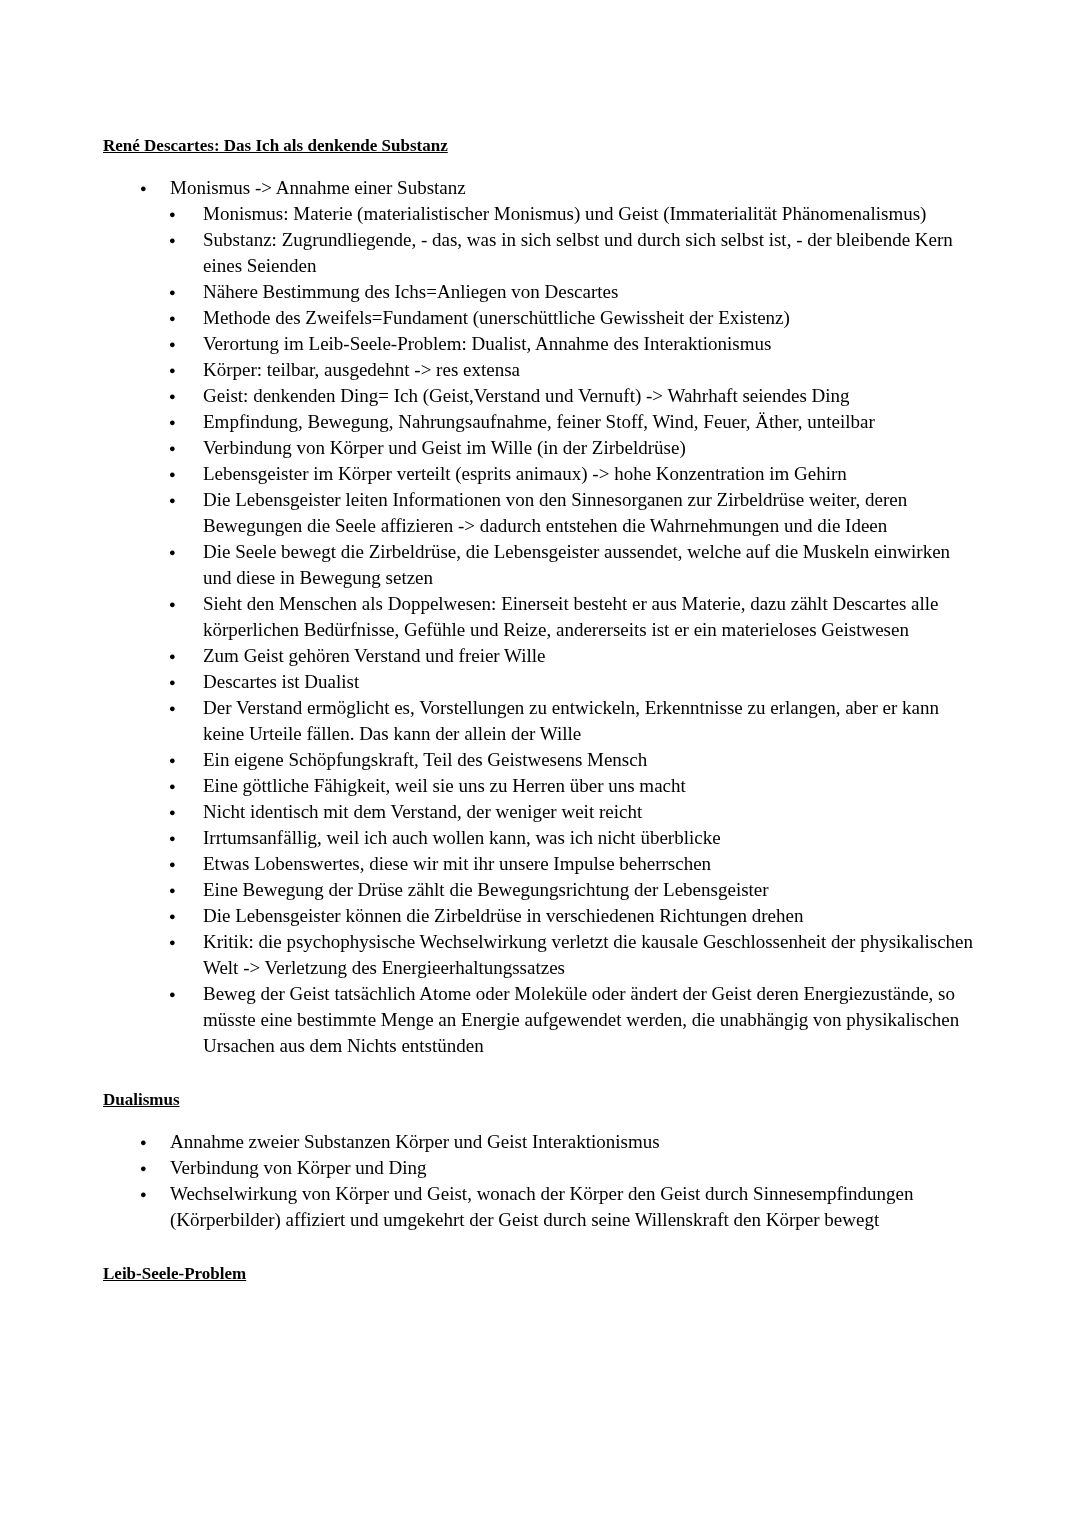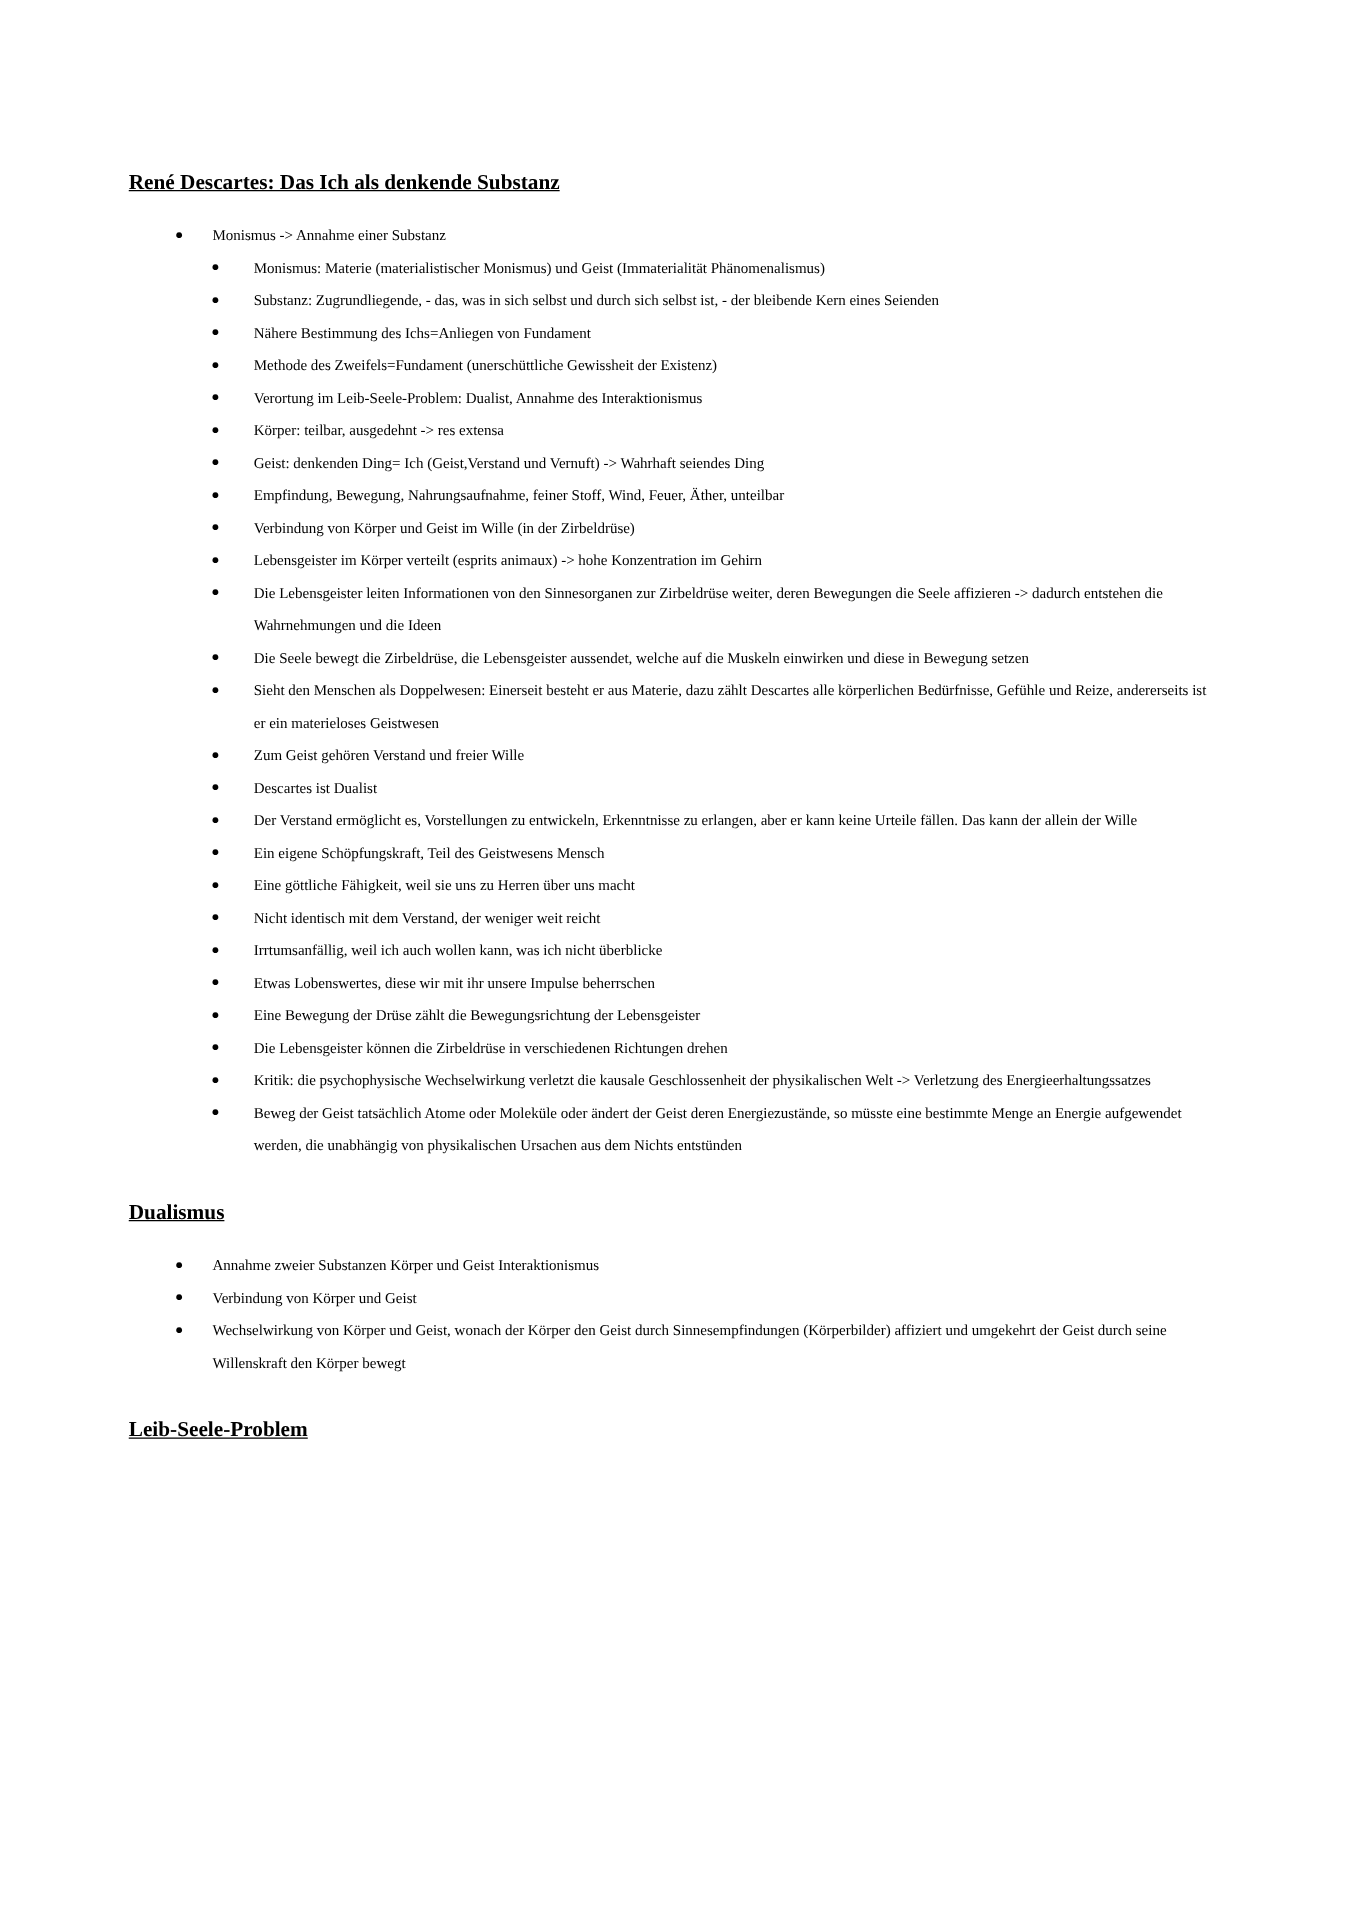--- a/index.html
+++ b/index.html
@@ -31,21 +31,21 @@
   .section-heading:first-child {
     margin-top: 28px;
   }
   ul.list {
     list-style: none;
     margin: 0;
     padding: 0;
   }
   ul.list li {
     position: relative;
-    font-size: 12px;
+    font-size: 19px;
     line-height: 26px;
   }
   ul.list li.level-1 {
     padding-left: 67px;
   }
   ul.list li.level-1::before {
     content: "\25CF";
     position: absolute;
     left: 37px;
     top: 0;
@@ -69,21 +69,21 @@
 
 <div class="page">
   <div id="doc-content">
       <div class="section-heading">René Descartes: Das Ich als denkende Substanz</div>
       <ul class="list">
         <li class="level-1">Monismus -&gt; Annahme einer Substanz</li>
         <li class="level-2">Monismus: Materie (materialistischer Monismus) und Geist (Immaterialität Phänomenalismus)</li>
         <li class="level-2">Substanz: Zugrundliegende, - das, was in sich selbst und durch sich selbst ist, - der bleibende Kern eines Seienden</li>
       </ul>
       <ul class="list">
-        <li class="level-2">Nähere Bestimmung des Ichs=Anliegen von Fundament</li>
+        <li class="level-2">Nähere Bestimmung des Ichs=Anliegen von Descartes</li>
         <li class="level-2">Methode des Zweifels=Fundament (unerschüttliche Gewissheit der Existenz)</li>
         <li class="level-2">Verortung im Leib-Seele-Problem: Dualist, Annahme des Interaktionismus</li>
         <li class="level-2">Körper: teilbar, ausgedehnt -&gt; res extensa</li>
         <li class="level-2">Geist: denkenden Ding= Ich (Geist,Verstand und Vernuft) -&gt; Wahrhaft seiendes Ding</li>
         <li class="level-2">Empfindung, Bewegung, Nahrungsaufnahme, feiner Stoff, Wind, Feuer, Äther, unteilbar</li>
         <li class="level-2">Verbindung von Körper und Geist im Wille (in der Zirbeldrüse)</li>
         <li class="level-2">Lebensgeister im Körper verteilt (esprits animaux) -&gt; hohe Konzentration im Gehirn</li>
         <li class="level-2">Die Lebensgeister leiten Informationen von den Sinnesorganen zur Zirbeldrüse weiter, deren Bewegungen die Seele affizieren -&gt; dadurch entstehen die Wahrnehmungen und die Ideen</li>
         <li class="level-2">Die Seele bewegt die Zirbeldrüse, die Lebensgeister aussendet, welche auf die Muskeln einwirken und diese in Bewegung setzen</li>
         <li class="level-2">Sieht den Menschen als Doppelwesen: Einerseit besteht er aus Materie, dazu zählt Descartes alle körperlichen Bedürfnisse, Gefühle und Reize, andererseits ist er ein materieloses Geistwesen</li>
@@ -96,18 +96,18 @@
         <li class="level-2">Irrtumsanfällig, weil ich auch wollen kann, was ich nicht überblicke</li>
         <li class="level-2">Etwas Lobenswertes, diese wir mit ihr unsere Impulse beherrschen</li>
         <li class="level-2">Eine Bewegung der Drüse zählt die Bewegungsrichtung der Lebensgeister</li>
         <li class="level-2">Die Lebensgeister können die Zirbeldrüse in verschiedenen Richtungen drehen</li>
         <li class="level-2">Kritik: die psychophysische Wechselwirkung verletzt die kausale Geschlossenheit der physikalischen Welt -&gt; Verletzung des Energieerhaltungssatzes</li>
         <li class="level-2">Beweg der Geist tatsächlich Atome oder Moleküle oder ändert der Geist deren Energiezustände, so müsste eine bestimmte Menge an Energie aufgewendet werden, die unabhängig von physikalischen Ursachen aus dem Nichts entstünden</li>
       </ul>
       <div class="section-heading">Dualismus</div>
       <ul class="list">
         <li class="level-1">Annahme zweier Substanzen Körper und Geist Interaktionismus</li>
-        <li class="level-1">Verbindung von Körper und Geist</li>
+        <li class="level-1">Verbindung von Körper und Ding</li>
         <li class="level-1">Wechselwirkung von Körper und Geist, wonach der Körper den Geist durch Sinnesempfindungen (Körperbilder) affiziert und umgekehrt der Geist durch seine Willenskraft den Körper bewegt</li>
       </ul>
       <div class="section-heading">Leib-Seele-Problem</div>
     </div>
 </div>
 
 </body></html>

